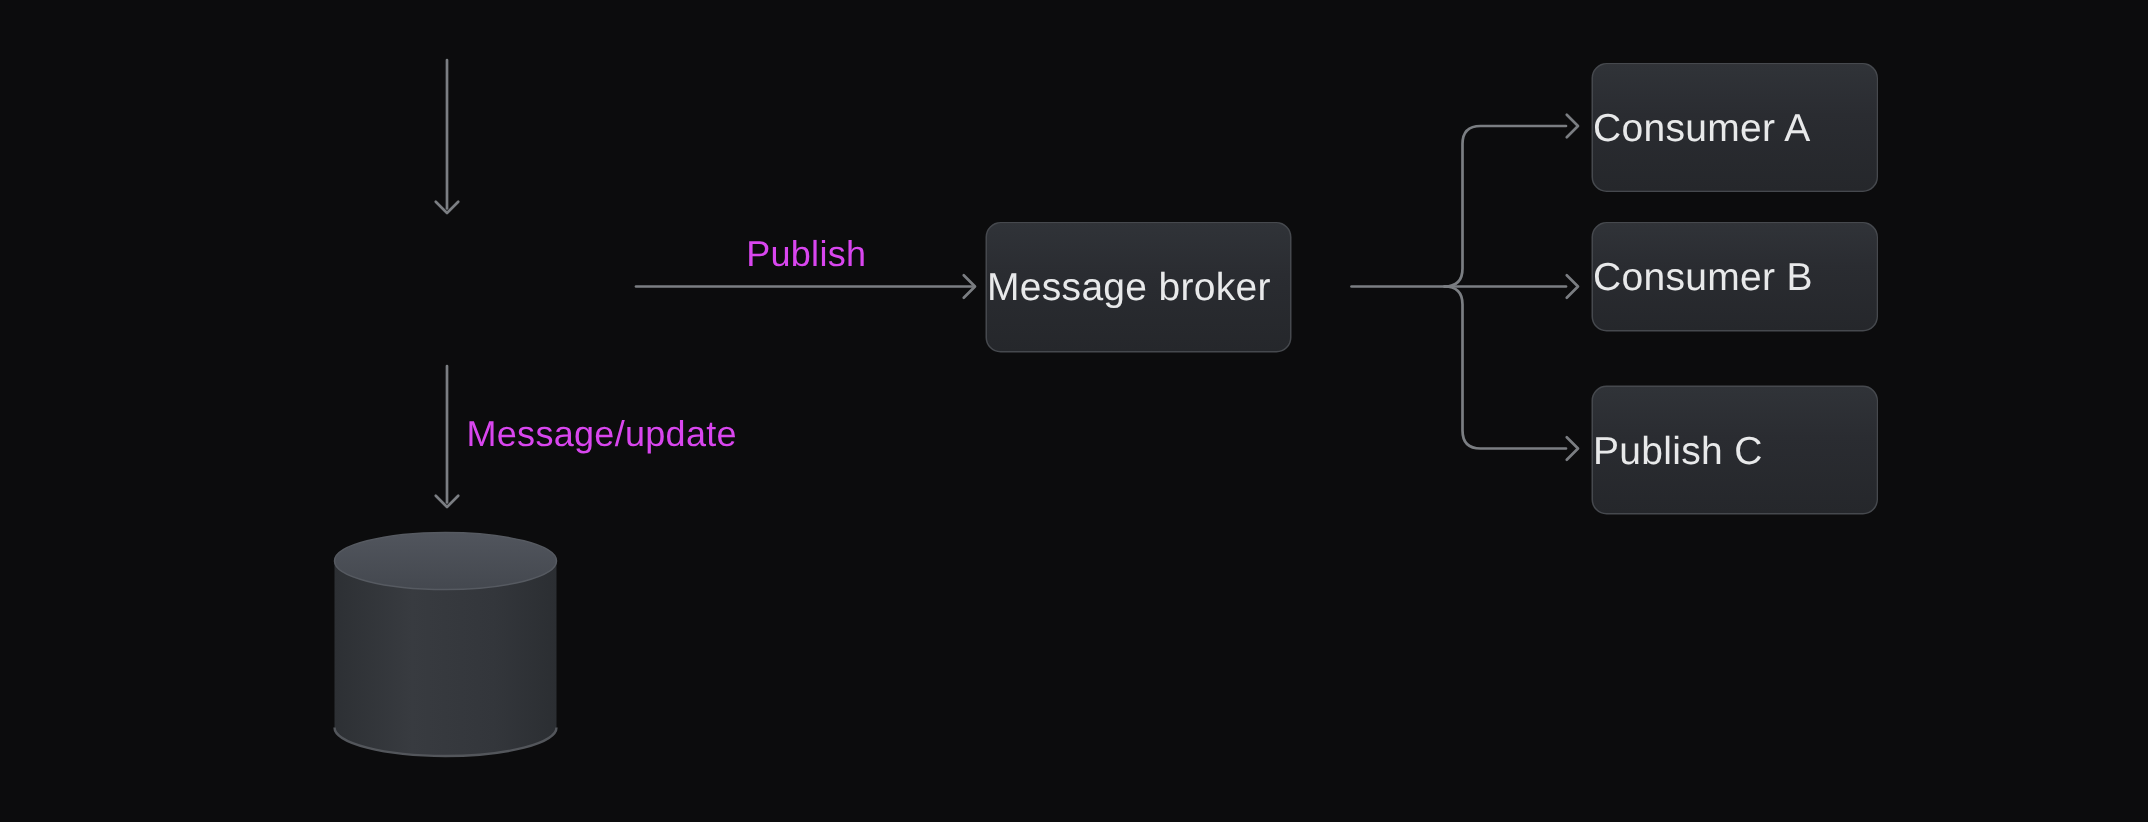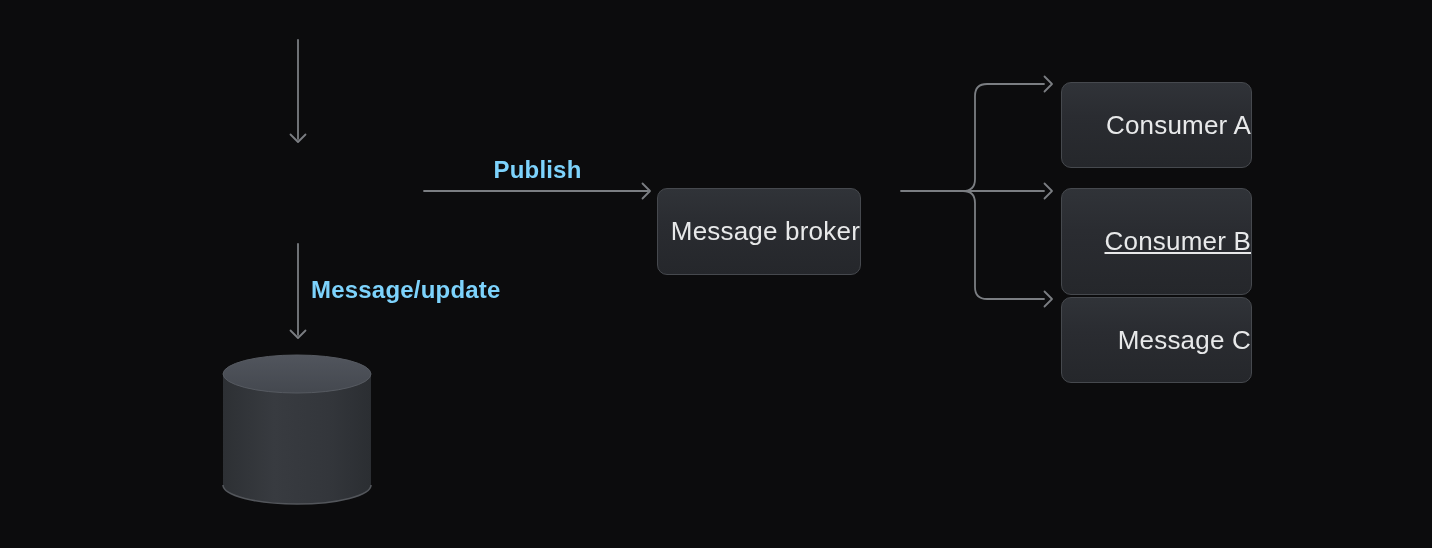--- a/index.html
+++ b/index.html
@@ -18,43 +18,41 @@
   .connectors {
     position: absolute;
     inset: 0;
     width: 1432px;
     height: 548px;
   }
   .node {
     position: absolute;
     display: flex;
     align-items: center;
-    justify-content: flex-end;
+    justify-content: flex-start;
     background: linear-gradient(180deg, #303338 0%, #2a2c31 40%, #25272b 100%);
     border: 1px solid #46494e;
     border-radius: 10px;
     color: #e8e9ea;
     font-size: 26px;
     letter-spacing: 0.2px;
     box-sizing: border-box;
     white-space: nowrap;
-    margin-top: 40px;
   }
   .node-backend  { left: 181px;  top: 148px; width: 234px; height: 87px; }
   .node-broker   { left: 657px;  top: 148px; width: 204px; height: 87px; }
   .node-consumer-a { left: 1061px; top: 42px;  width: 191px; height: 86px; }
-  .node-consumer-b { left: 1061px; top: 148px; width: 191px; height: 107px; text-decoration: underline; }
+  .node-consumer-b { left: 1061px; top: 148px; width: 191px; height: 73px; }
   .node-consumer-c { left: 1061px; top: 257px; width: 191px; height: 86px; }
   .edge-label {
     position: absolute;
-    color: #7dd3fc;
+    color: #d946ef;
     font-size: 24px;
     letter-spacing: 0.2px;
     white-space: nowrap;
-    font-weight: bold;
   }
   .label-publish {
     left: 424px;
     top: 156px;
     width: 227px;
     text-align: center;
   }
   .label-insert {
     left: 311px;
     top: 276px;
@@ -129,20 +127,20 @@
 
   <div class="node node-consumer-a">
     <span>Consumer A</span>
   </div>
 
   <div class="node node-consumer-b">
     <span>Consumer B</span>
   </div>
 
   <div class="node node-consumer-c">
-    <span>Message C</span>
+    <span>Publish C</span>
   </div>
 
   <div class="edge-label label-publish">Publish</div>
 
   <div class="edge-label label-insert">Message/update</div>
 
 </div>
 
 </body></html>

